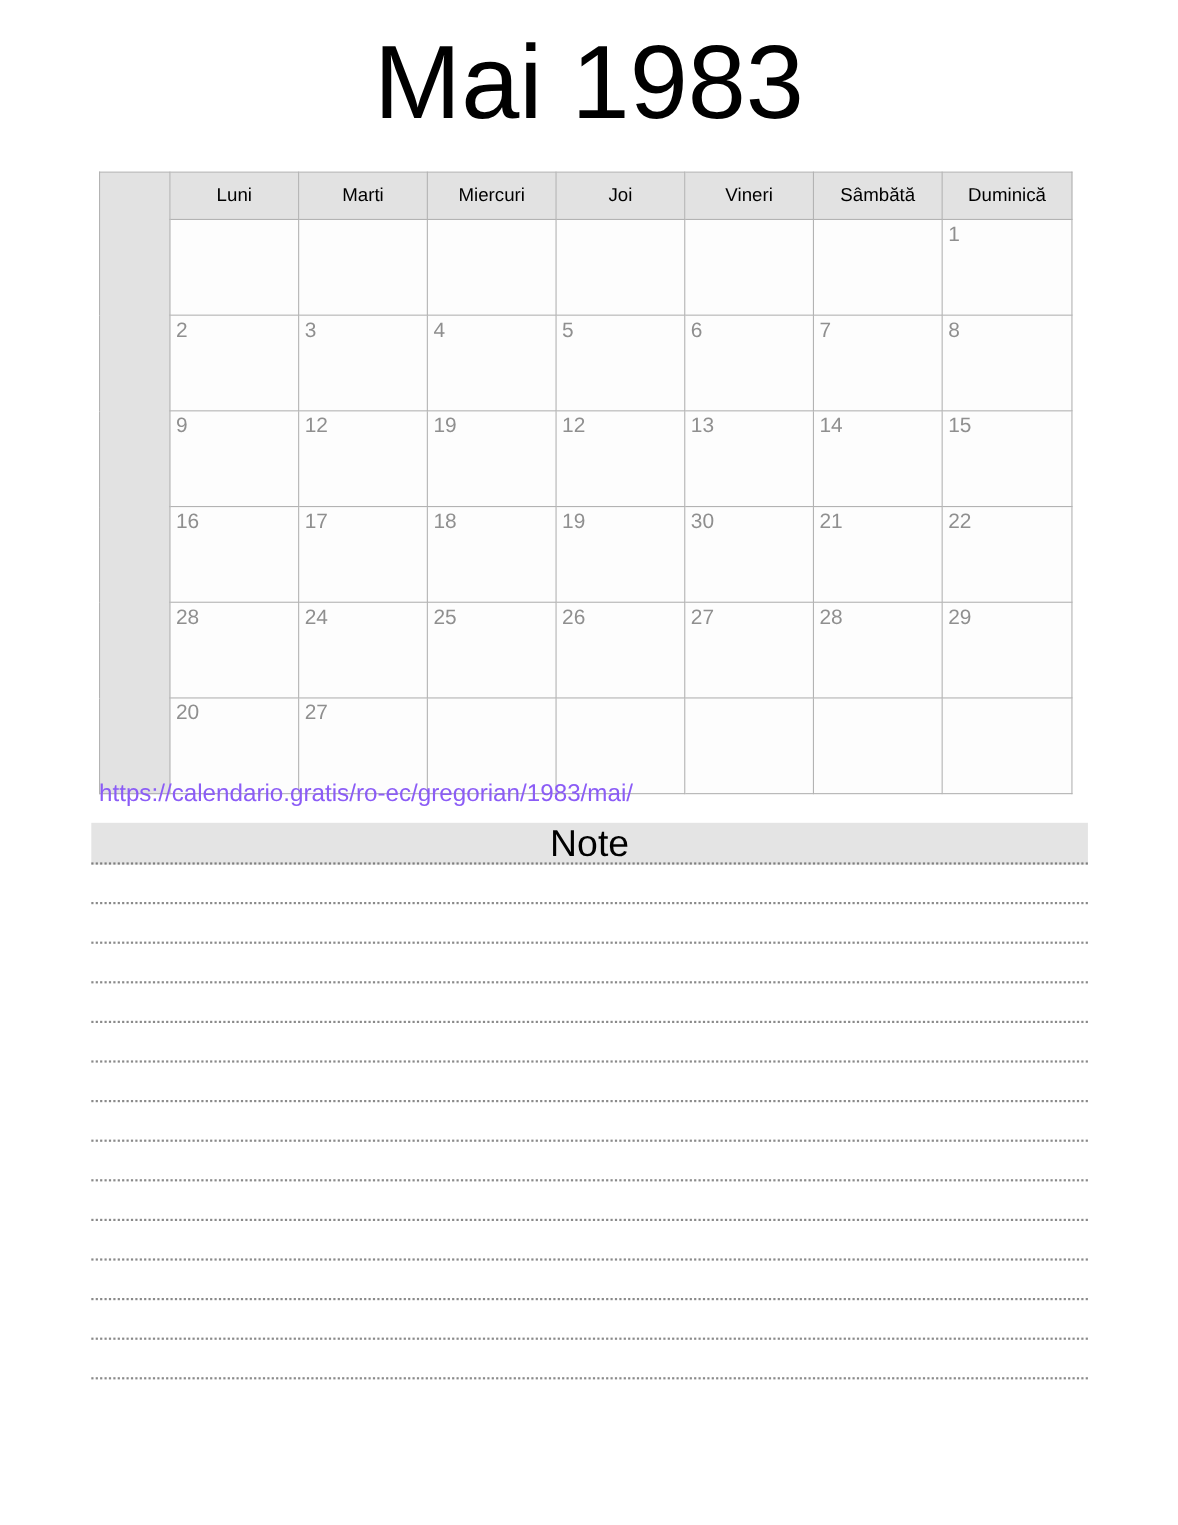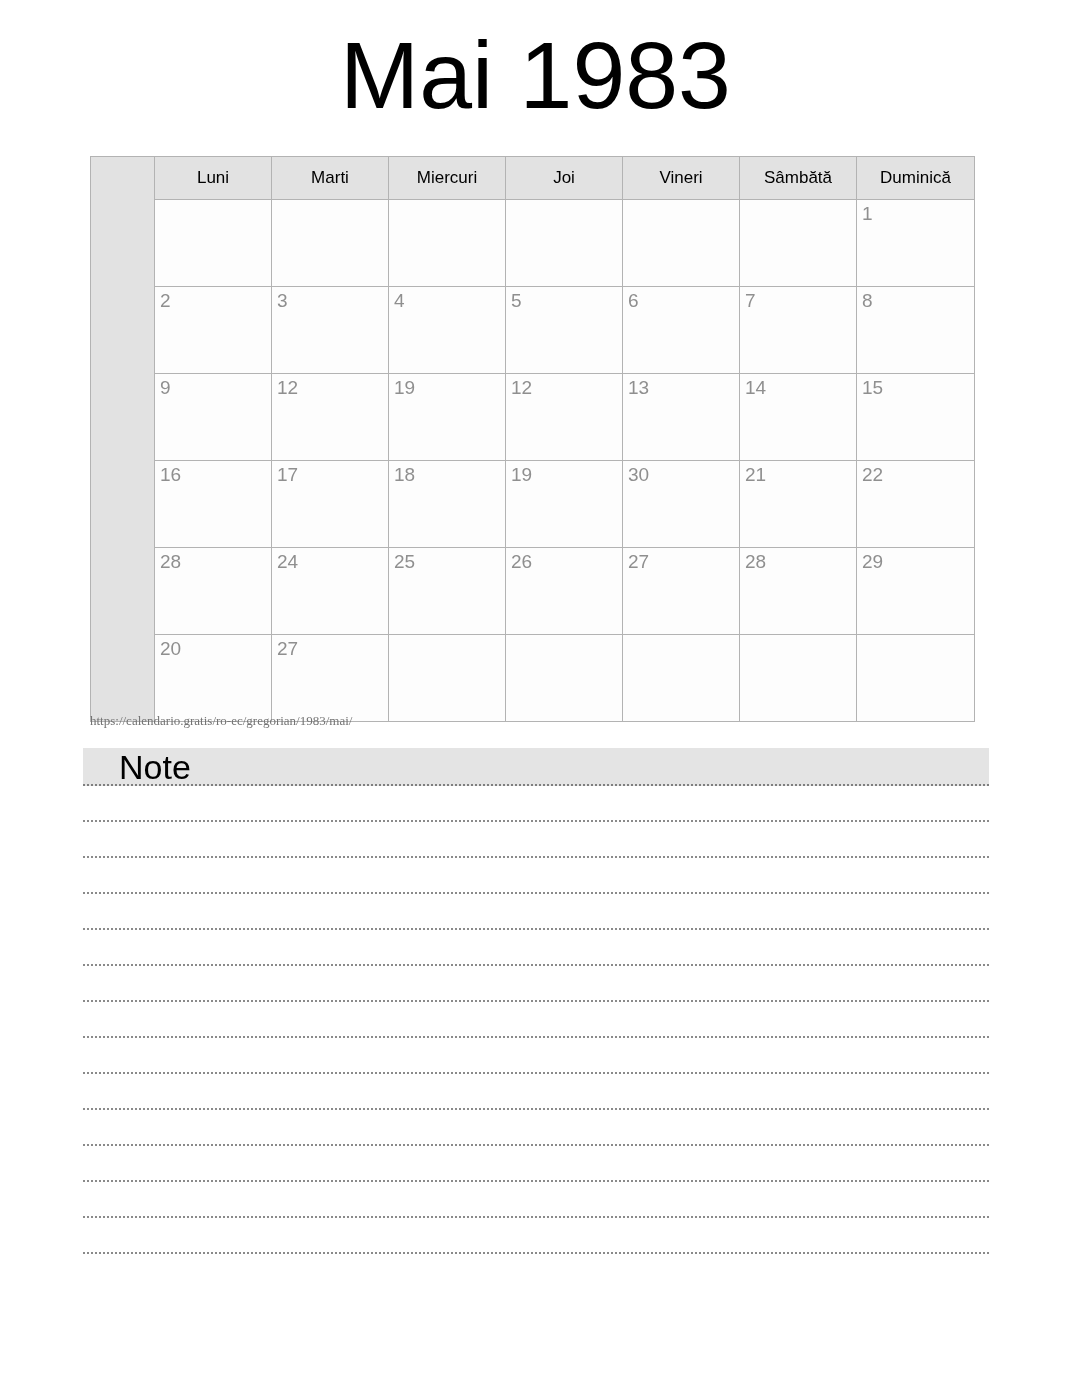--- a/index.html
+++ b/index.html
@@ -21,26 +21,26 @@
     background:#e2e2e2;font-size:17px;font-weight:400;color:#000;
     height:42px;text-align:center;vertical-align:middle;padding:0;
   }
   td.side{background:#e2e2e2;padding:0;}
   td.day{
     vertical-align:top;text-align:left;padding:3px 0 0 5px;
     font-size:19px;color:#8f8f8f;height:83px;background:#fdfdfd;
   }
   .url{
     position:absolute;left:90px;top:711px;
-    font-size:13px;line-height:20px;color:#737373;font-family:Liberation Serif, serif;
+    font-size:22px;line-height:20px;color:#8b5cf6;
   }
   .notes{position:absolute;left:83px;top:748px;width:906px;}
   .notes-head{
     height:36px;background:#e4e4e4;border-bottom:2px dotted #7f7f7f;
-    text-align:left;font-size:34px;line-height:38px;color:#000;padding-left:36px;
+    text-align:center;font-size:34px;line-height:38px;color:#000;
   }
   .note-line{height:34px;border-bottom:2px dotted #8a8a8a;}
 </style>
 </head>
 <body>
 
 <div class="title">Mai 1983</div>
 
 <table class="cal">
   <colgroup>

